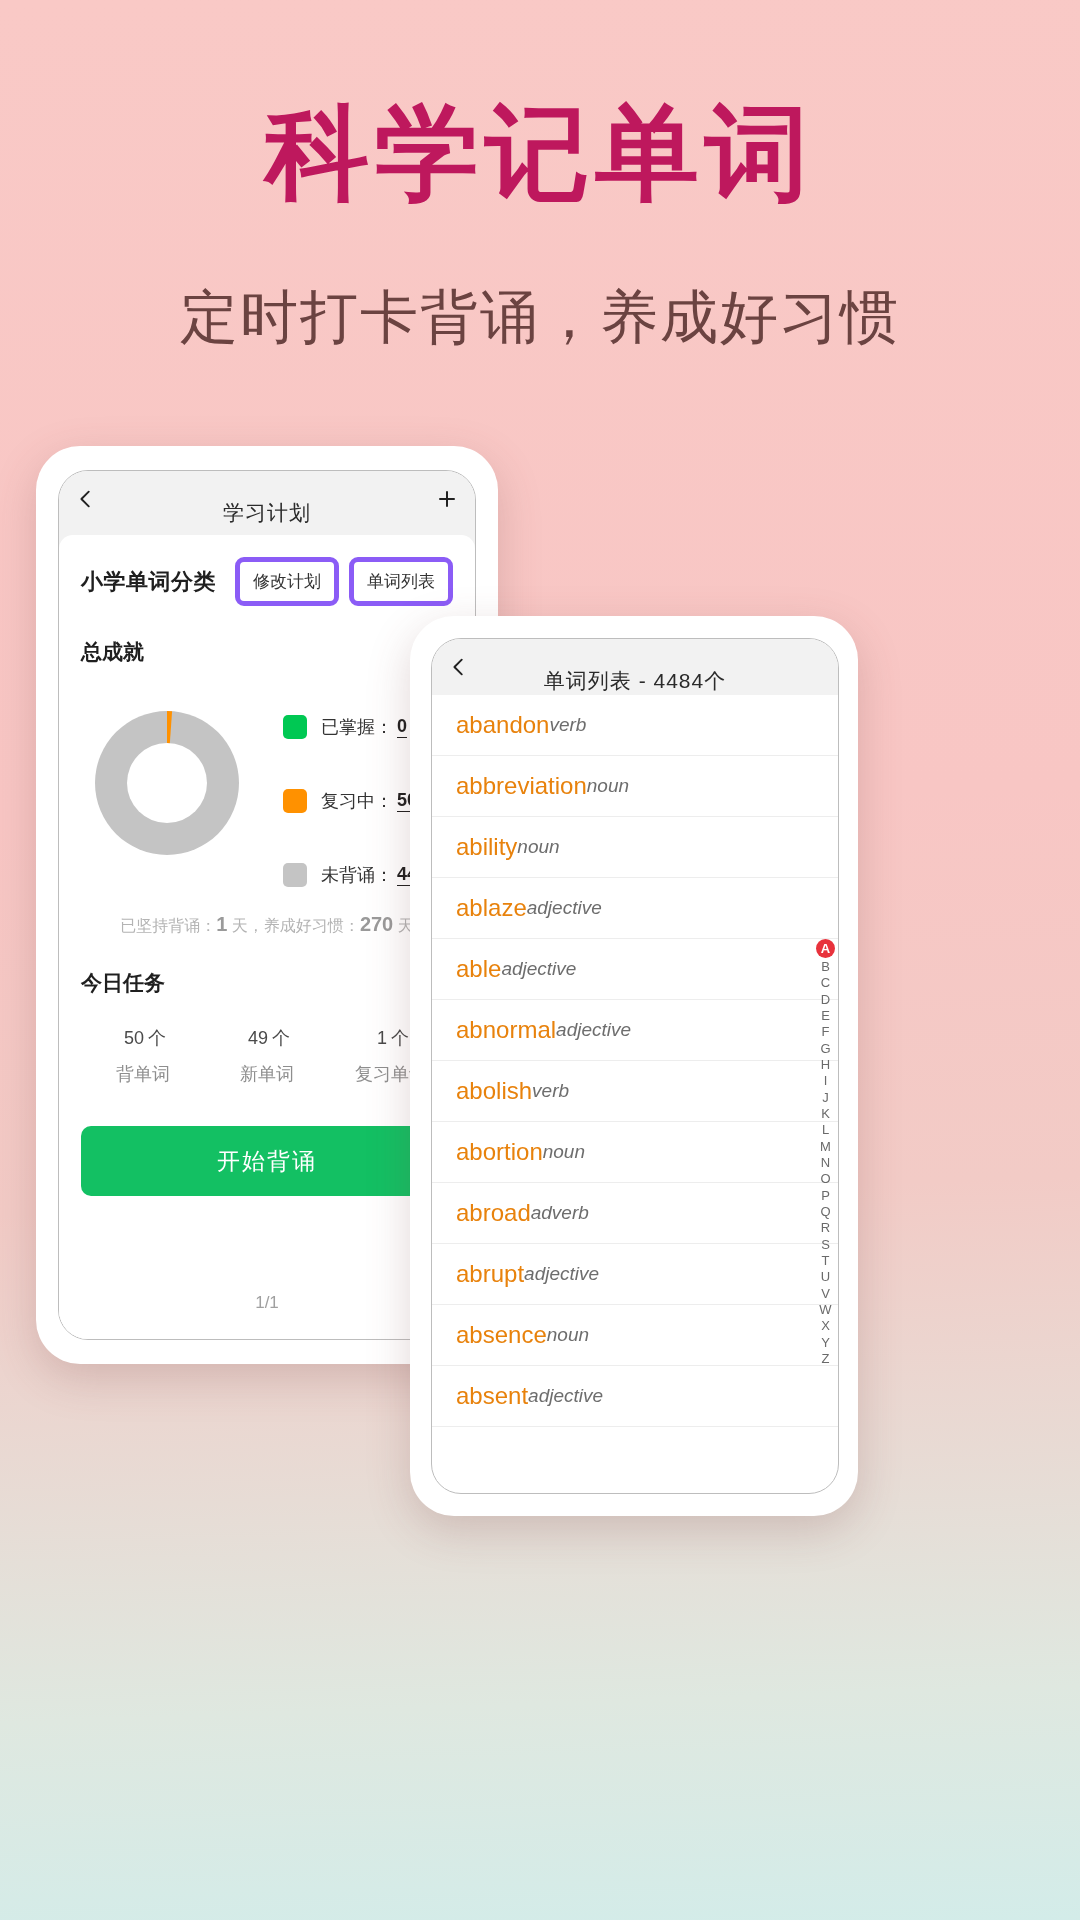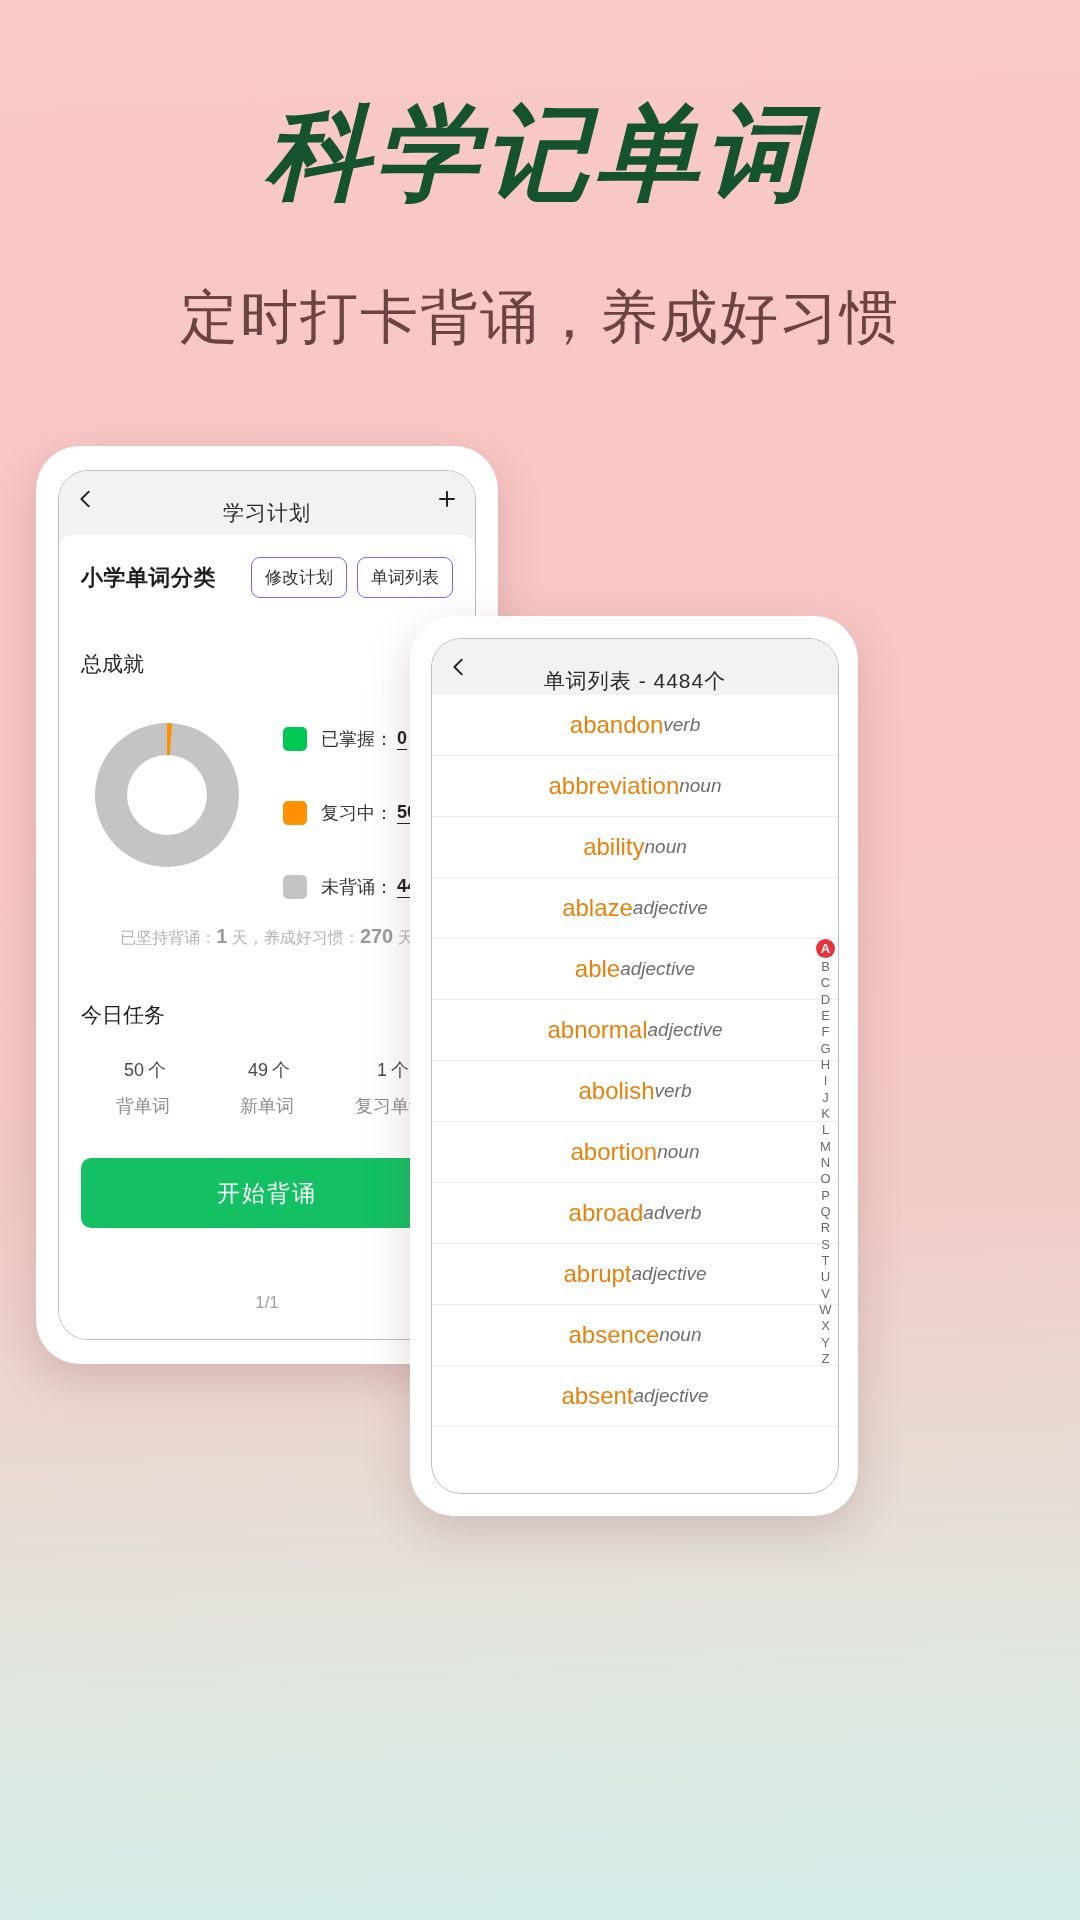--- a/index.html
+++ b/index.html
@@ -11,24 +11,23 @@
     overflow: hidden;
   }
 
   
   .hero { position: absolute; top: 0; left: 0; width: 1080px; text-align: center; }
   .hero-title {
     font-family: "Liberation Serif", "DejaVu Serif", serif;
     font-weight: bold;
     font-size: 104px;
     letter-spacing: 6px;
-    color: #14532d;
+    color: #be185d;
     margin-top: 92px;
     line-height: 1.2;
-    font-style: italic;
   }
   .hero-sub {
     font-family: "Liberation Sans", "DejaVu Sans", sans-serif;
     font-weight: 300;
     font-size: 58px;
     letter-spacing: 2px;
     color: #6b4341;
     margin-top: 62px;
   }
 
@@ -75,25 +74,25 @@
   
   .plan-body { background: #f2f2f2; height: calc(100% - 56px); position: relative; }
   .plan-card {
     position: absolute; left: 0; right: 0; top: 8px; bottom: 0;
     background: #ffffff; border-radius: 14px 14px 0 0; padding: 22px 22px 0 22px;
   }
   .plan-top { display: flex; align-items: center; justify-content: space-between; }
   .plan-name { font-size: 22px; font-weight: bold; color: #1f1f1f; letter-spacing: 0.5px; }
   .plan-btns { display: flex; gap: 10px; }
   .pill {
-    border: 1px solid #8b5cf6; border-radius: 9px;
+    border: 5px solid #8b5cf6; border-radius: 9px;
     padding: 8px 13px; font-size: 17px; color: #333; background: #fff;
     white-space: nowrap;
   }
-  .sec-title { font-size: 21px; font-weight: normal; color: #1f1f1f; margin-top: 52px; }
+  .sec-title { font-size: 21px; font-weight: bold; color: #1f1f1f; margin-top: 32px; }
 
   .achv { display: flex; align-items: center; margin-top: 12px; }
   .donut-wrap { width: 172px; height: 172px; flex: 0 0 172px; position: relative; }
   .legend { margin-left: 30px; display: flex; flex-direction: column; gap: 17px; padding-top: 4px; }
   .legend-row { display: flex; align-items: center; font-size: 18px; color: #333; white-space: nowrap; margin-top: 33px; }
   .swatch { width: 24px; height: 24px; border-radius: 5px; margin-right: 14px; flex: 0 0 24px; }
   .legend-label { color: #333; }
   .legend-val { font-weight: bold; color: #1f1f1f; border-bottom: 1.5px solid #1f1f1f; margin-left: 4px; }
 
   .streak {
@@ -130,21 +129,21 @@
   .tab.active::after {
     content: ""; position: absolute; left: 50%; transform: translateX(-50%);
     bottom: 6px; width: 62px; height: 4px; background: #1f1f1f; border-radius: 2px;
   }
   .group-head {
     background: #f2f2f2; padding: 10px 18px; font-size: 17px; color: #7e7e7e;
   }
   .group-head .gcount { color: #a8a8a8; font-size: 16px; }
   .word-list { position: relative; }
   .word-row {
-    display: flex; align-items: center; justify-content: center;
+    display: flex; align-items: center; justify-content: flex-start;
     padding: 0 24px; height: 61px; border-bottom: 1px solid #ededed;
   }
   .word-term { font-size: 24px; color: #e8820c; }
   .word-pos { font-size: 19px; color: #6d6d6d; font-style: italic; }
 
   .index-rail {
     position: absolute; right: 3px; top: 300px;
     display: flex; flex-direction: column; align-items: center; gap: 1px;
     font-size: 13px; color: #6a6a6a; line-height: 1.18; z-index: 5;
   }

